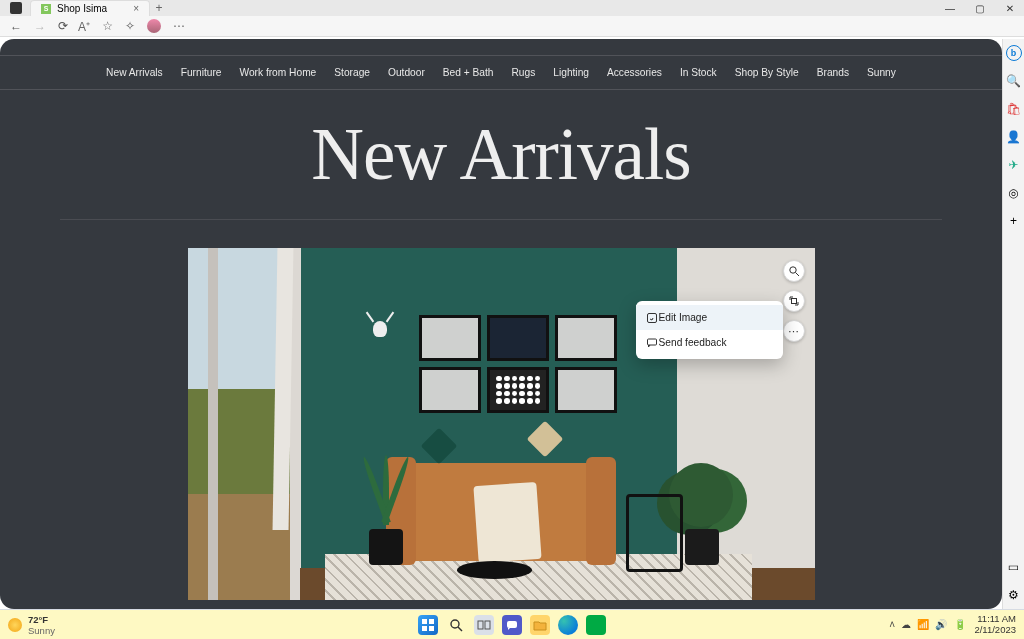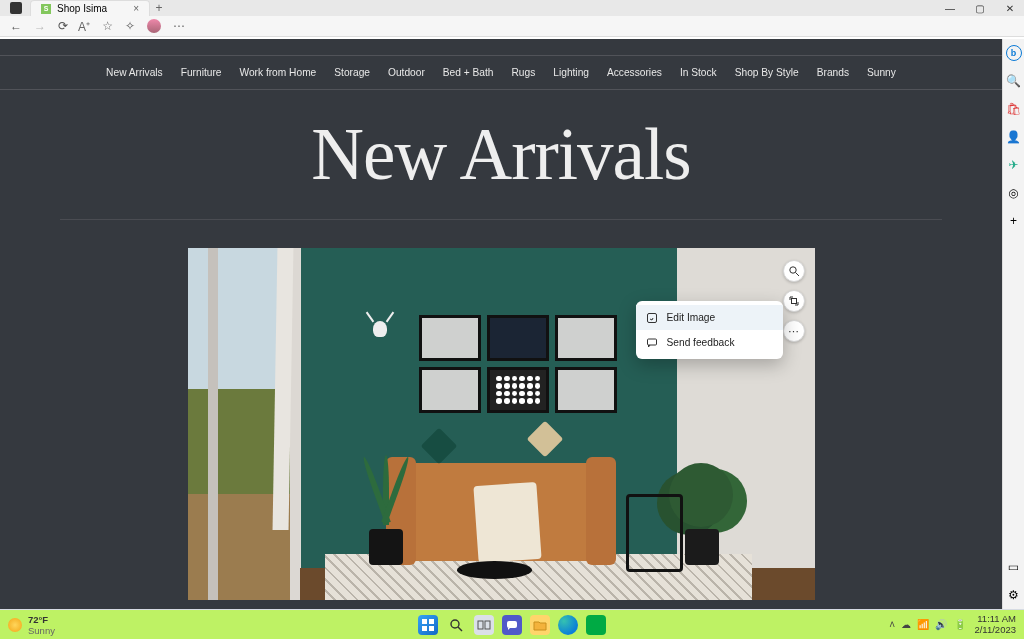--- a/index.html
+++ b/index.html
@@ -20,21 +20,21 @@
 .addr-field .path { color: #888; }
 .addr-right { display: flex; gap: 12px; color: #666; font-size: 12px; align-items: center; }
 .avatar-small { width: 14px; height: 14px; border-radius: 50%; background: linear-gradient(#e8a, #a67); }
 
 
 .edge-sidebar { position: absolute; right: 0; top: 39px; width: 22px; bottom: 30px; background: #f3f3f3; border-left: 1px solid #ddd; display: flex; flex-direction: column; align-items: center; gap: 12px; padding-top: 6px; font-size: 12px; }
 .edge-sidebar div { width: 16px; height: 16px; display:flex; align-items:center; justify-content:center; }
 .bing-icon { color:#0a7ad6; font-weight:bold; border:1px solid #0a7ad6; border-radius:50%; font-size:9px; }
 
 
-.viewport { position: absolute; left: 0; top: 39px; right: 22px; bottom: 30px; background: #fff; overflow: hidden; }
+.viewport { position: absolute; left: 0; top: 39px; right: 22px; bottom: 30px; background: #fff; overflow: hidden; border-radius: 14px; }
 .page { position: absolute; inset: 0; background: #35393f; color: #fefefe; }
 .top-reserved { height: 16px; }
 .nav-menu { display: flex; justify-content: center; gap: 18px; padding: 11px 0; font-size: 10.2px; border-top: 1px solid #515359; border-bottom: 1px solid #515359; }
 .nav-menu span { color: #e8e8e8; }
 .hero-title { font-family: Georgia, "Times New Roman", serif; font-size: 73px; font-weight: 400; text-align: center; margin: 23px 0 22px; letter-spacing: -1px; color: #eee; }
 .divider { height: 1px; background: #4a4c52; margin: 0 60px 28px; }
 
 .hero-image {
   width: 627px; height: 352px; margin: 0 auto; position: relative;
   background: linear-gradient(90deg, #dedbd6 0 18%, #255e55 18% 78%, #dedbd6 78% 100%);
@@ -71,26 +71,26 @@
 .chair { position:absolute; right:21%; bottom:8%; width:9%; height:22%; border:3px solid #111; border-radius:4px; background:transparent; }
 .floor { position:absolute; left:0; right:0; bottom:0; height:9%; background:#6b4a2c; }
 
 
 .hover-actions { position: absolute; right: 10px; top: 12px; display: flex; flex-direction: column; gap: 8px; }
 .hover-actions .hbtn { width: 22px; height: 22px; border-radius: 50%; background: #fff; border: 1px solid #d6d6d6; display: flex; align-items: center; justify-content: center; font-size: 11px; color: #333; box-shadow: 0 1px 3px rgba(0,0,0,.2); }
 .more-active { background:#fff; border:1px solid #cfcfcf; }
 
 
 .ctx { position: absolute; right: 32px; top: 53px; width: 147px; background: #fff; border-radius: 6px; box-shadow: 0 6px 18px rgba(0,0,0,0.25); color: #222; font-size: 10.2px; padding: 4px 0; }
-.ctx .mi { display: flex; align-items: center; gap: 8px; padding: 6px 10px; }
+.ctx .mi { display: flex; align-items: center; padding: 6px 10px; }
 .ctx .mi.first { background: #edf3f8; }
 .ctx .ico { width: 13px; height: 13px; display:flex; align-items:center; justify-content:center; color:#333; }
 
 
-.taskbar { position: absolute; left: 0; right: 0; bottom: 0; height: 30px; background: #bef264; border-top: 1px solid #d6dbe3; display: flex; align-items: center; }
+.taskbar { position: absolute; left: 0; right: 0; bottom: 0; height: 30px; background: #fef9c3; border-top: 1px solid #d6dbe3; display: flex; align-items: center; }
 .weather { display: flex; align-items: center; gap: 6px; padding-left: 8px; font-size: 9.5px; color: #333; }
 .weather .sun { width: 14px; height: 14px; background: radial-gradient(#ffd65b, #f2a516); border-radius: 50%; }
 .tb-center { position: absolute; left: 50%; transform: translateX(-50%); display: flex; gap: 8px; }
 .tb-center .ti { width: 20px; height: 20px; border-radius: 4px; display:flex; align-items:center; justify-content:center; font-size:12px; }
 .ti.start { background:linear-gradient(135deg,#36a3f7,#1268c5); color:#fff; }
 .ti.search { color:#333; }
 .ti.edge { background:radial-gradient(circle at 30% 30%, #35c2b0, #0b7fd8 70%); color:#fff; border-radius:50%; }
 .ti.explorer { background:#ffd56b; }
 .ti.teams { background:#5059c9; color:#fff; }
 .ti.tasks { background:#dbe0e8; }

